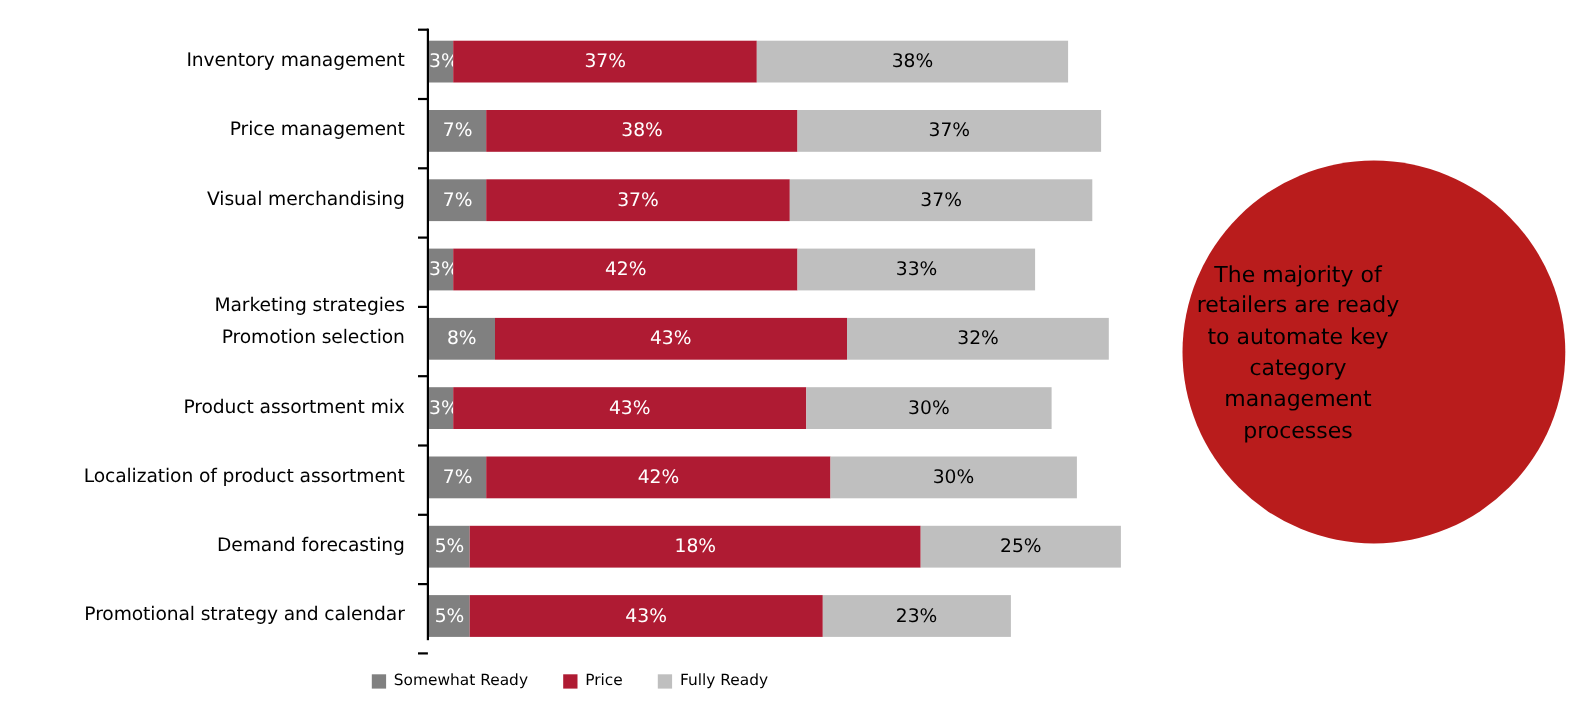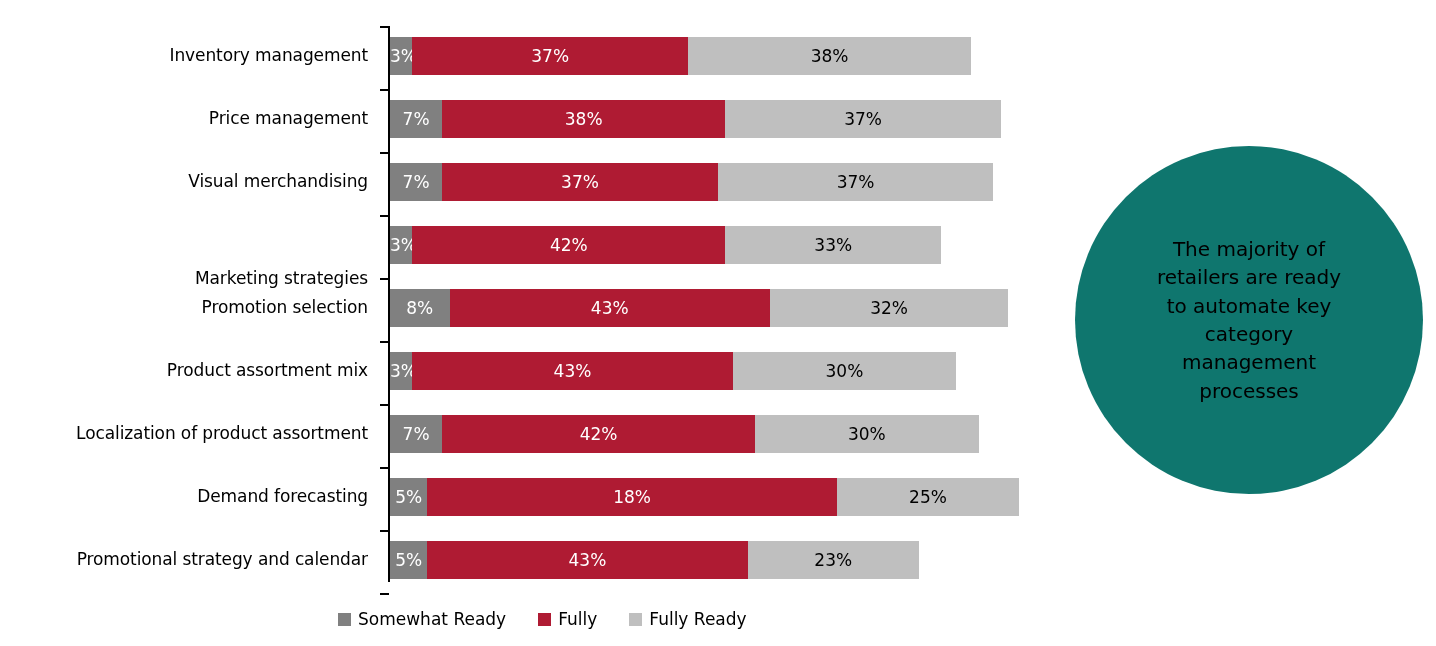--- a/index.html
+++ b/index.html
@@ -111,38 +111,37 @@
     align-items: center;
     margin-right: 32px;
   }
   .legend-swatch {
     width: 13px;
     height: 13px;
     margin-right: 7px;
     flex: 0 0 auto;
   }
   .legend-text {
-    font-size: 17px;
+    font-size: 14px;
     color: #000000;
     line-height: 1;
     white-space: nowrap;
   }
 
   
   .callout {
     position: absolute;
     left: 1075px;
     top: 146px;
     width: 348px;
     height: 348px;
     border-radius: 50%;
-    background: #0f766e;
+    background: #b91c1c;
     display: flex;
     align-items: center;
-    justify-content: center;
   }
   .callout-text {
     width: 210px;
     text-align: center;
     font-size: 20px;
     line-height: 1.42;
     color: #000000;
   }
 </style>
 </head>
@@ -278,21 +277,21 @@
       </div>
     </div>
 
   <div class="legend">
       <div class="legend-item">
         <span class="legend-swatch" style="background: rgb(128, 128, 128);"></span>
         <span class="legend-text">Somewhat Ready</span>
       </div>
       <div class="legend-item">
         <span class="legend-swatch" style="background: rgb(175, 27, 51);"></span>
-        <span class="legend-text">Fully</span>
+        <span class="legend-text">Price</span>
       </div>
       <div class="legend-item">
         <span class="legend-swatch" style="background: rgb(191, 191, 191);"></span>
         <span class="legend-text">Fully Ready</span>
       </div>
     </div>
 
   <div class="callout">
     <div class="callout-text">The majority of retailers are ready to automate key category management processes</div>
   </div>

